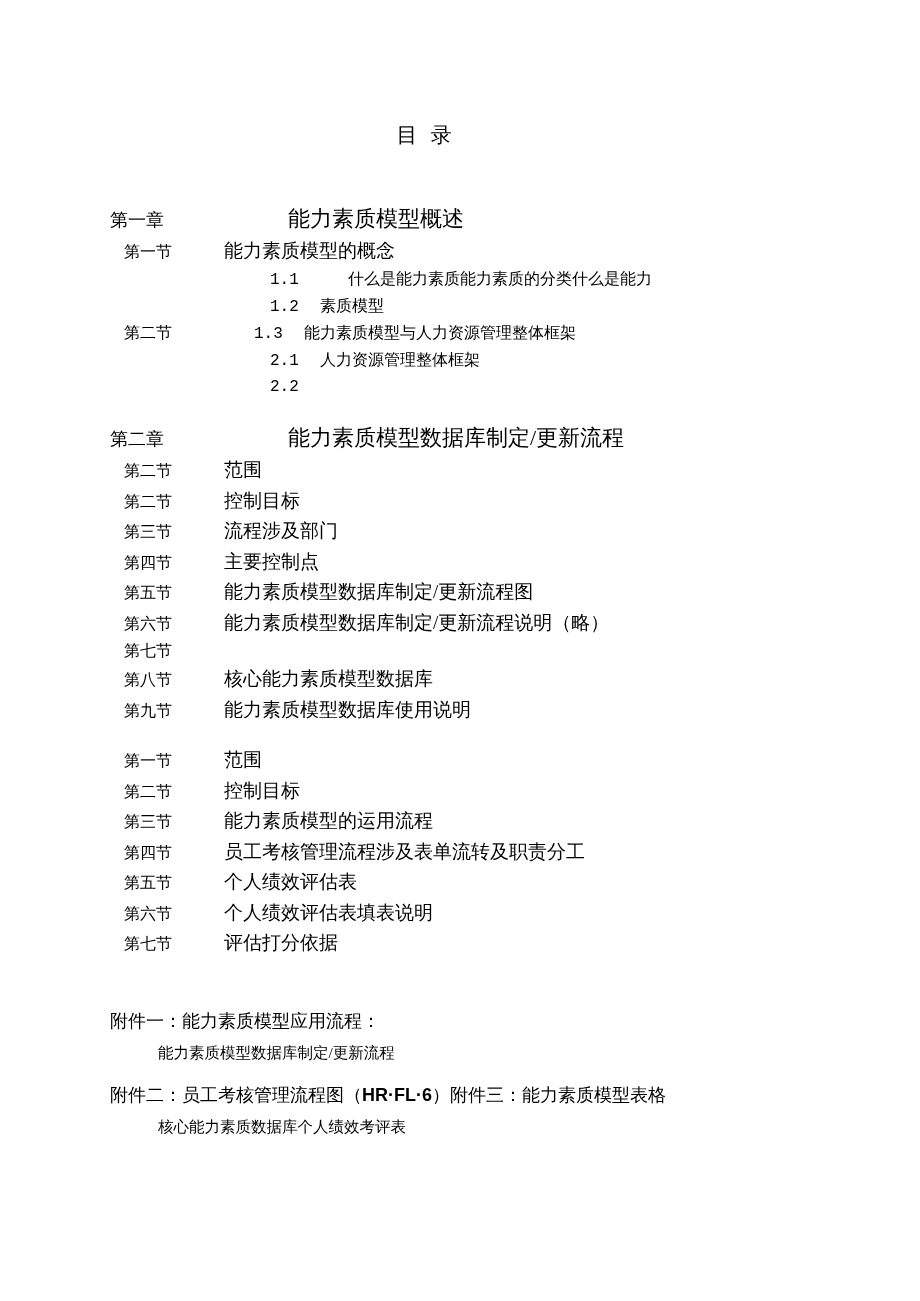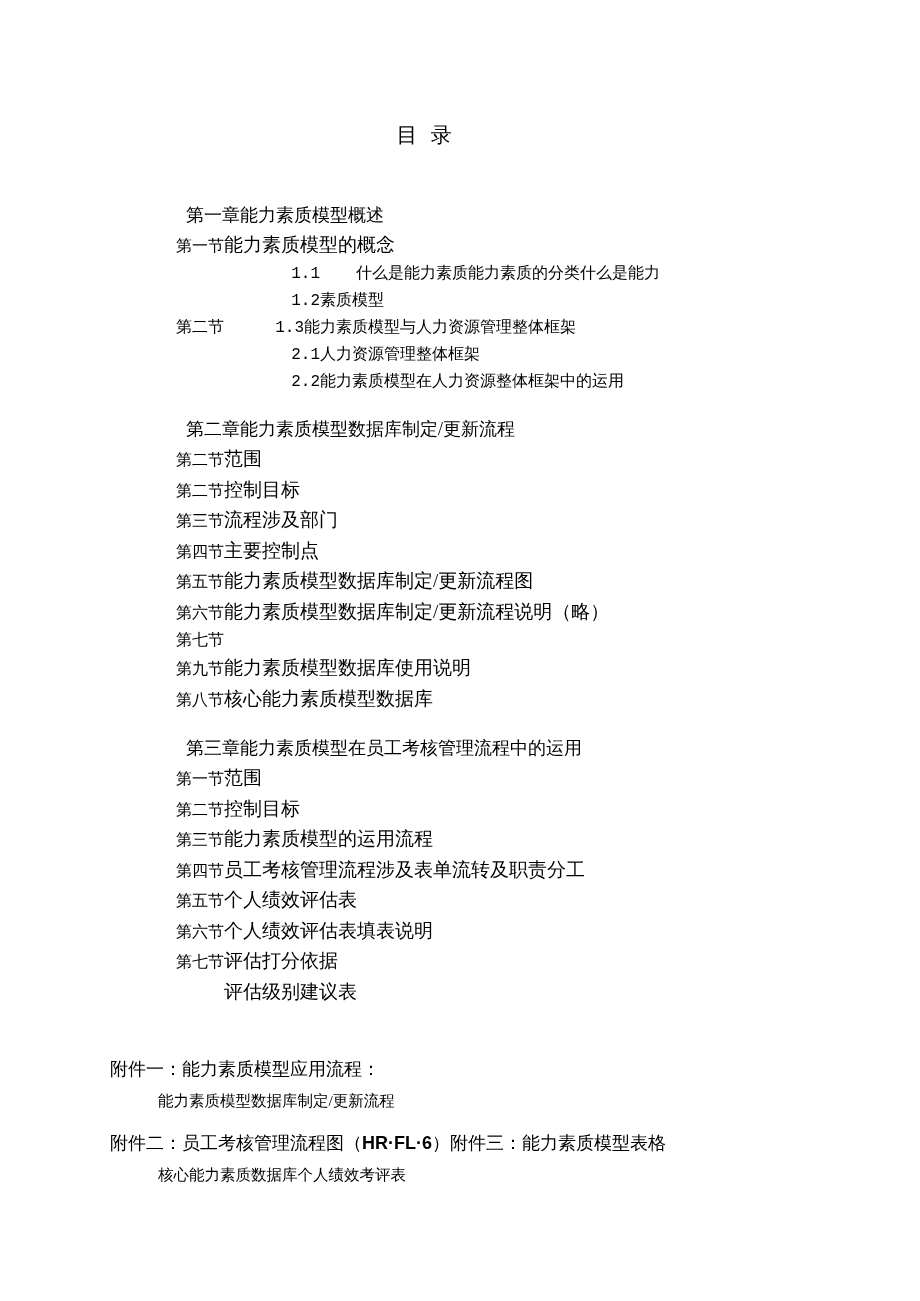--- a/index.html
+++ b/index.html
@@ -22,48 +22,48 @@
   .title {
     text-align: center;
     font-size: 21px;
     letter-spacing: 4px;
     margin-bottom: 50px;
   }
   .row {
     display: flex;
     align-items: baseline;
     margin-top: 2px;
-    text-align: right;
   }
   .chap-label {
     width: 130px;
     font-size: 18px;
   }
   .chap-text {
-    font-size: 18px;
+    font-size: 22px;
+    margin-left: 48px;
   }
   .sec-label {
     width: 100px;
     margin-left: 14px;
     font-size: 16px;
   }
   .sec-text {
     font-size: 19px;
   }
   .num-col {
     width: 50px;
     margin-left: 160px;
     font-family: Liberation Mono, monospace;
     font-size: 16px;
   }
   .num-text {
     font-size: 16px;
   }
   .num-indent-far {
-    margin-left: 36px;
+    margin-left: 28px;
   }
   .gap {
     height: 20px;
   }
   .att-line {
     font-size: 18px;
     margin-top: 10px;
   }
   .att-sub {
     font-size: 15.5px;
@@ -103,21 +103,20 @@
     <div class="sec-label">第二节</div>
     <div class="num-col" style="margin-left:30px">1.3</div>
     <div class="num-text">能力素质模型与人力资源管理整体框架</div>
   </div>
   <div class="row">
     <div class="num-col">2.1</div>
     <div class="num-text">人力资源管理整体框架</div>
   </div>
   <div class="row">
     <div class="num-col">2.2</div>
-    <div class="num-text">能力素质模型在人力资源整体框架中的运用</div>
   </div>
 
   <div class="gap"></div>
 
   <div class="row">
     <div class="chap-label">第二章</div>
     <div class="chap-text">能力素质模型数据库制定/更新流程</div>
   </div>
   <div class="row">
     <div class="sec-label">第二节</div>
@@ -140,34 +139,30 @@
     <div class="sec-text">能力素质模型数据库制定/更新流程图</div>
   </div>
   <div class="row">
     <div class="sec-label">第六节</div>
     <div class="sec-text">能力素质模型数据库制定/更新流程说明（略）</div>
   </div>
   <div class="row">
     <div class="sec-label">第七节</div>
   </div>
   <div class="row">
+    <div class="sec-label">第八节</div>
+    <div class="sec-text">核心能力素质模型数据库</div>
+  </div>
+  <div class="row">
     <div class="sec-label">第九节</div>
     <div class="sec-text">能力素质模型数据库使用说明</div>
   </div>
-  <div class="row">
-    <div class="sec-label">第八节</div>
-    <div class="sec-text">核心能力素质模型数据库</div>
-  </div>
-
-  <div class="gap"></div>
-
-  <div class="row">
-    <div class="chap-label">第三章</div>
-    <div class="chap-text">能力素质模型在员工考核管理流程中的运用</div>
-  </div>
+
+  <div class="gap"></div>
+
   <div class="row">
     <div class="sec-label">第一节</div>
     <div class="sec-text">范围</div>
   </div>
   <div class="row">
     <div class="sec-label">第二节</div>
     <div class="sec-text">控制目标</div>
   </div>
   <div class="row">
     <div class="sec-label">第三节</div>
@@ -182,24 +177,20 @@
     <div class="sec-text">个人绩效评估表</div>
   </div>
   <div class="row">
     <div class="sec-label">第六节</div>
     <div class="sec-text">个人绩效评估表填表说明</div>
   </div>
   <div class="row">
     <div class="sec-label">第七节</div>
     <div class="sec-text">评估打分依据</div>
   </div>
-  <div class="row">
-    <div class="sec-label"></div>
-    <div class="sec-text">评估级别建议表</div>
-  </div>
 
   <div class="gap"></div>
   <div class="gap"></div>
 
   <div class="att-line">附件一：能力素质模型应用流程：</div>
   <div class="att-sub">能力素质模型数据库制定/更新流程</div>
 
   <div class="att-line" style="margin-top:18px">
     <span>附件二：员工考核管理流程图（</span><span class="bold">HR·FL·6</span><span>）附件三：能力素质模型表格</span>
   </div>

